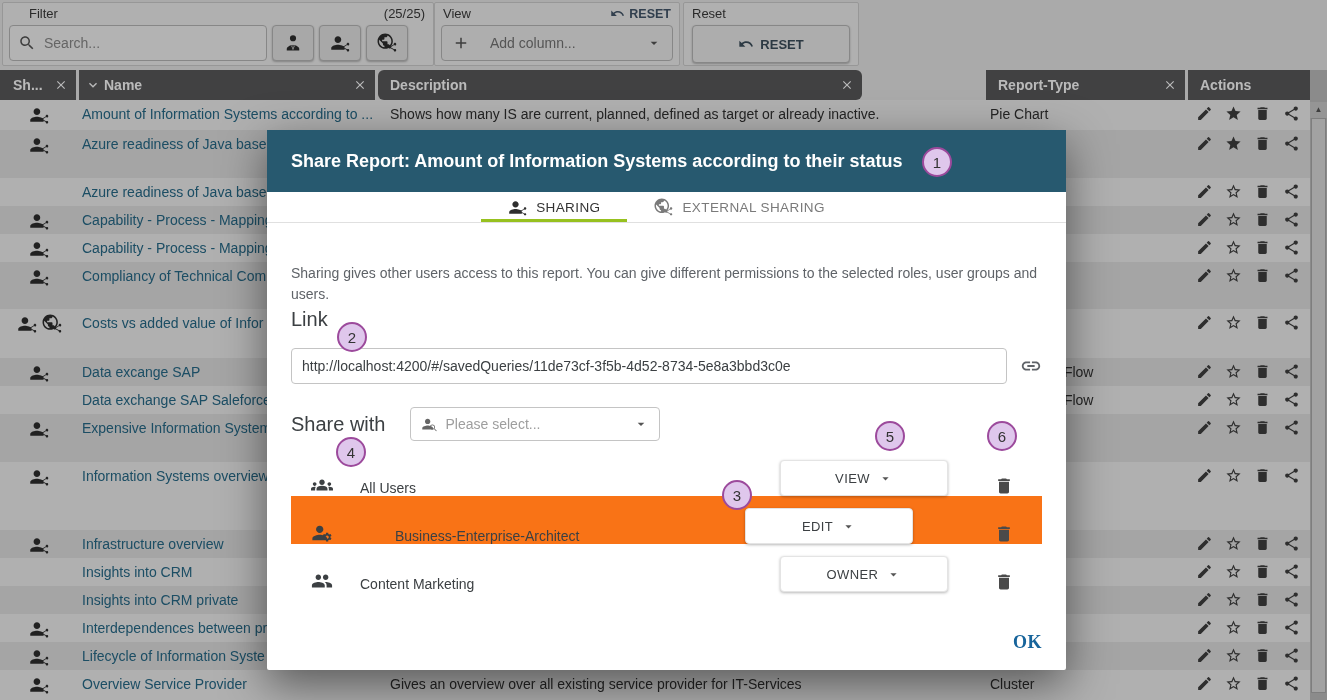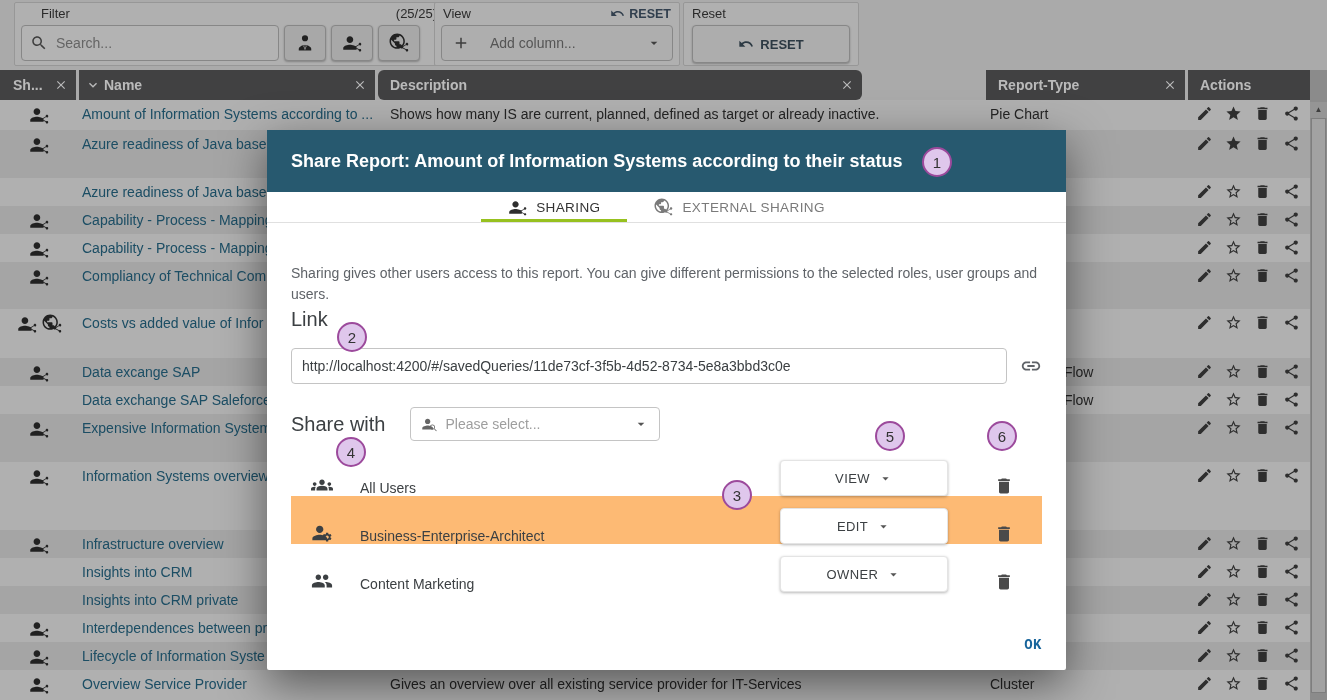--- a/index.html
+++ b/index.html
@@ -8,21 +8,21 @@
     position:relative; width:1327px; height:700px; overflow:hidden;
     font-family:"Liberation Sans", sans-serif; background:#eaeaea;
   }
   
   .bg { position:absolute; inset:0; z-index:1; }
   .dim { position:absolute; inset:0; z-index:5; background:rgba(0,0,0,0.27); }
 
   
   .toolbar { position:absolute; top:0; left:0; width:880px; height:70px; }
   .panel { position:absolute; top:2px; height:64px; background:#f1f1f1; border:1px solid #cfcfcf; border-radius:2px; }
-  .panel-filter { left:14px; width:432px; }
+  .panel-filter { left:2px; width:432px; }
   .panel-view { left:434px; width:246px; }
   .panel-reset { left:683px; width:176px; }
   .panel-lblrow { display:flex; justify-content:space-between; align-items:center; padding:3px 8px 0 8px; font-size:13px; color:#3a3a3a; }
   .panel-lblrow .plabel { padding-left:18px; }
   .panel-reset .plabel, .panel-view .plabel { padding-left:0; }
   .filter-count { color:#3a3a3a; }
   .view-reset { display:flex; align-items:center; gap:4px; font-size:12.5px; font-weight:bold; color:#44576b; cursor:pointer; }
   .view-reset .ic { width:15px; height:15px; fill:#44576b; }
   .fcontrols { display:flex; align-items:center; margin:4px 0 0 6px; }
   .search-box { display:flex; align-items:center; width:258px; height:36px; background:#f6f6f6; border:1px solid #b9b9b9; border-radius:4px; padding:0 8px; }
@@ -100,32 +100,32 @@
   .link-icon .ic { width:22px; height:22px; fill:#5f6368; }
   .m-sharewith { position:absolute; top:277px; left:24px; display:flex; align-items:center; }
   .m-sharewith-label { font-size:20px; color:#3c4043; }
   .sel-box { display:flex; align-items:center; width:250px; height:34px; margin-left:24px;
     border:1px solid #c4c4c4; border-radius:4px; padding:0 10px; cursor:pointer; }
   .sel-box .ic-ps { width:17px; height:17px; fill:#666; flex:none; }
   .sel-placeholder { font-size:14px; color:#9e9e9e; margin-left:8px; flex:1; }
   .sel-box .ic-caret { width:16px; height:16px; fill:#555; }
   .share-list { position:absolute; top:318px; left:24px; right:24px; }
   .srow { display:flex; align-items:flex-end; height:48px; background:#fff; }
-  .srow-alt { background:#fdba74; }
+  .srow-alt { background:#f97316;gap:35px; }
   .sicon { display:flex; margin-left:20px; }
   .sicon .ic { width:22px; height:22px; fill:#3c4043; }
   .sname { font-size:14px; color:#3c4043; margin-left:27px; }
   .perm-btn { margin-left:auto; width:168px; height:36px; background:#fff; border:1px solid #e4e4e4; border-radius:4px;
     box-shadow:0 1px 3px rgba(0,0,0,0.28); display:flex; align-items:center; justify-content:center; gap:8px;
     font-family:inherit; font-size:13px; letter-spacing:0.4px; color:#3c4043; cursor:pointer; }
   .perm-btn .ic { width:15px; height:15px; fill:#555; }
   .strash { display:flex; margin-left:46px; margin-right:28px; cursor:pointer; }
   .strash .ic { width:20px; height:20px; fill:#4a4a4a; }
-  .ok-btn { position:absolute; right:24px; bottom:17px; background:none; border:none; font-family:Liberation Mono, monospace;
-    font-size:14px; font-weight:bold; letter-spacing:0.5px; color:var(--ok-blue,#17649B); cursor:pointer; }
+  .ok-btn { position:absolute; right:24px; bottom:17px; background:none; border:none; font-family:Liberation Serif, serif;
+    font-size:18px; font-weight:bold; letter-spacing:0.5px; color:var(--ok-blue,#17649B); cursor:pointer; }
 
   
   .annotations { position:absolute; inset:0; z-index:20; pointer-events:none; }
   .ann { position:absolute; width:30px; height:30px; border-radius:50%;
     background:var(--ann-fill,#DFC7EC); border:2.5px solid var(--ann-border,#9C4A9C);
     display:flex; align-items:center; justify-content:center; font-size:15px; color:#333; }
   .ic { display:block; }
 </style>
 </head>
 <body>

